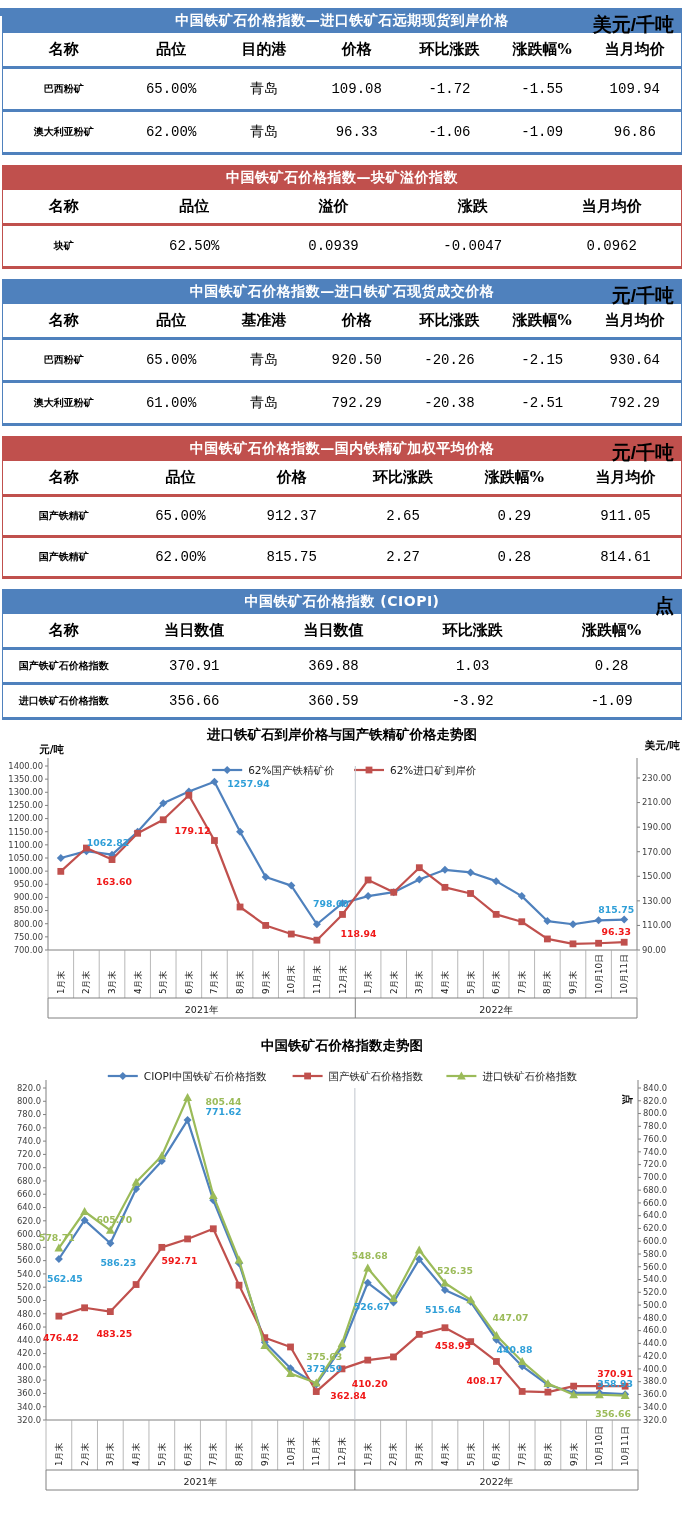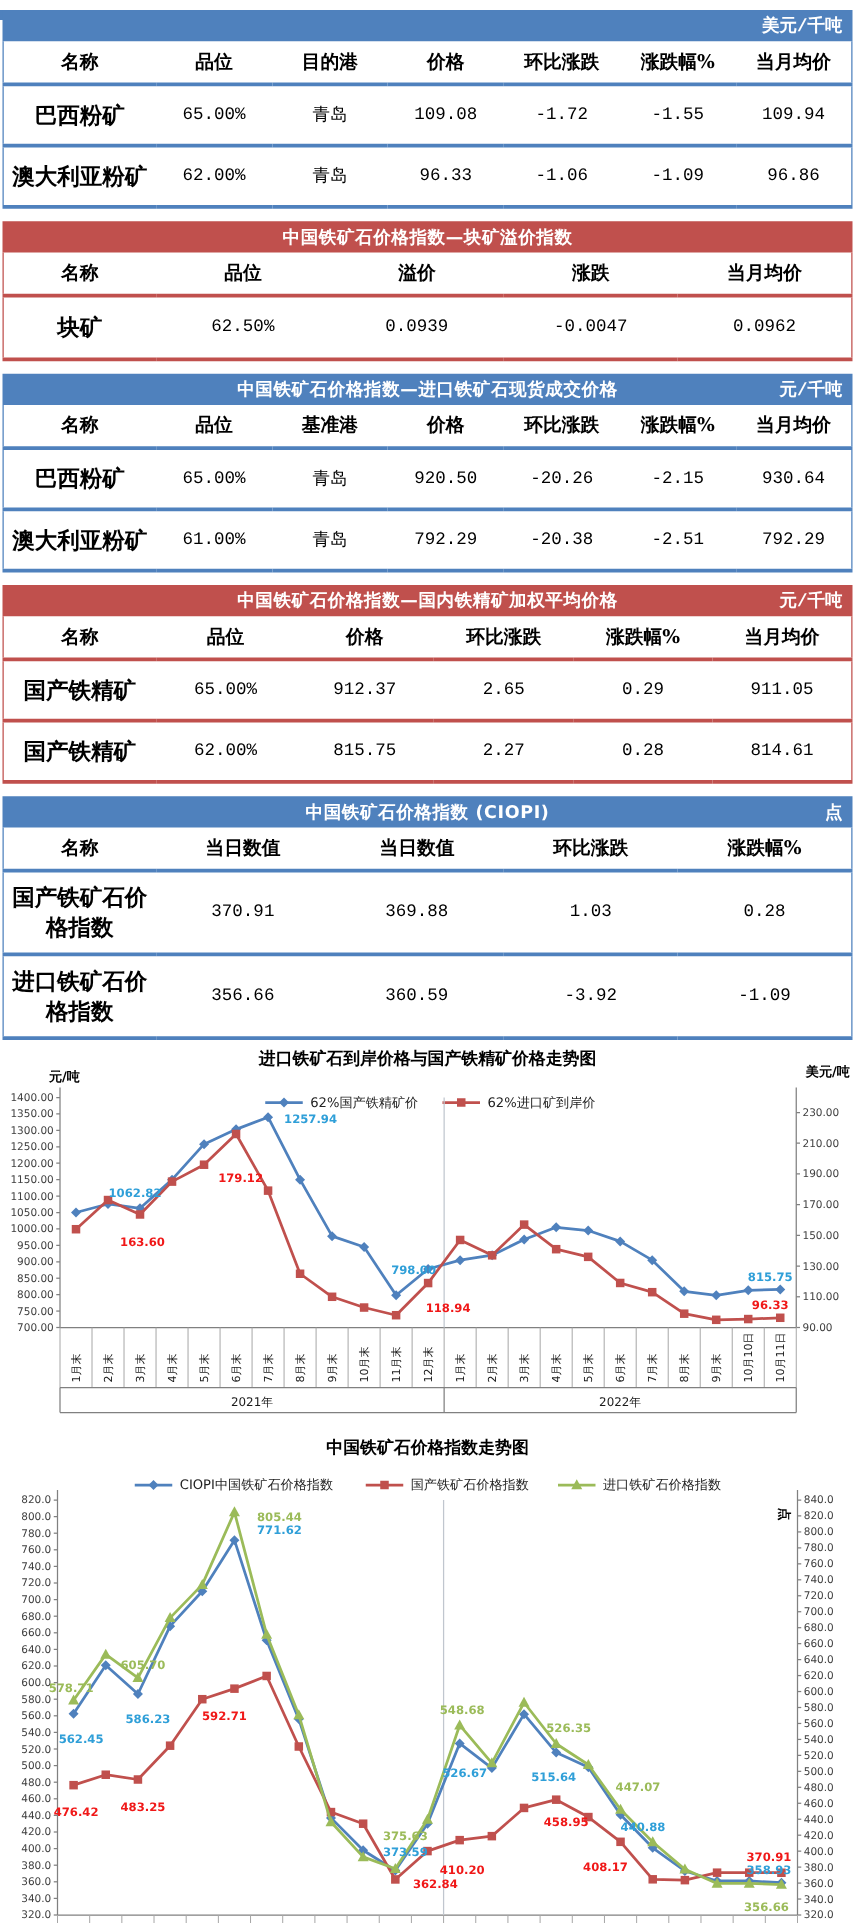--- a/index.html
+++ b/index.html
@@ -5,28 +5,28 @@
   html,body{margin:0;padding:0;background:#ffffff;}
   body{width:684px;font-family:"Liberation Serif","DejaVu Serif",serif;color:#000;}
   .page{width:684px;position:relative;}
   .corner-chip{position:absolute;left:0;top:0;width:10px;height:8px;background:#4F81BD;}
   .tbl{margin:10px 2px 0 2px;}
   .tbl:first-of-type{margin-top:8px;}
   .theme-blue{--tc:#4F81BD;}
   .theme-red{--tc:#C0504D;}
   .band{position:relative;height:25px;background:var(--tc);display:flex;align-items:center;justify-content:center;}
   .t-title{color:#fff;font-weight:bold;font-size:14px;font-family:"DejaVu Sans","Liberation Sans",sans-serif;letter-spacing:.5px;}
-  .t-unit{position:absolute;right:8px;top:4px;color:#ffffff;font-weight:bold;font-size:14px;font-family:Liberation Mono, monospace;}
+  .t-unit{position:absolute;right:8px;top:4px;color:#000000;font-weight:bold;font-size:19px;font-family:Liberation Sans, sans-serif;}
   table.grid{width:100%;border-collapse:collapse;table-layout:fixed;background:#fff;
              border-left:1px solid var(--tc);border-right:1px solid var(--tc);border-bottom:3px solid var(--tc);}
   table.grid th{font-weight:bold;font-size:15px;padding:7px 2px;text-align:center;
                 font-family:"DejaVu Serif","Liberation Serif",serif;margin-left:29px;}
   table.grid td{font-size:14px;text-align:center;padding:11px 2px;
                 font-family:"Liberation Mono","DejaVu Sans Mono",monospace;}
-  table.grid td:first-child{font-family:"DejaVu Serif","Liberation Serif",serif;font-weight:bold;font-size:18px;}
+  table.grid td:first-child{font-family:"DejaVu Serif","Liberation Serif",serif;font-weight:bold;font-size:10px;}
   table.grid tbody tr{border-top:3px solid var(--tc);}
   .s-t5 table.grid td{padding:8px 2px;}
   .s-t2 table.grid td{padding:12px 2px;}
   figure.chart{margin:6px 0 0 0;padding:0;}
   figure.chart svg{display:block;width:684px;height:auto;}
   .c-title{font:bold 13.5px "DejaVu Sans","Liberation Sans",sans-serif;fill:#000;}
   .c-unit{font:bold 10.5px "DejaVu Sans","Liberation Sans",sans-serif;fill:#000;}
   .c-tick{font:8.4px "DejaVu Sans","Liberation Sans",sans-serif;fill:#404040;}
   .c-xlab{font:8.8px "DejaVu Sans","Liberation Sans",sans-serif;fill:#1a1a1a;}
   .c-year{font:9.5px "DejaVu Sans","Liberation Sans",sans-serif;fill:#1a1a1a;}
@@ -34,20 +34,21 @@
   .c-ann{font:bold 9.3px "DejaVu Sans","Liberation Sans",sans-serif;}
 </style>
 </head>
 <body>
 
 <div class="page">
   <div class="corner-chip"></div>
 
   <section class="tbl theme-blue s-t1">
     <header class="band">
+      <span class="t-title">中国铁矿石价格指数—进口铁矿石远期现货到岸价格</span>
       <span class="t-unit">美元/千吨</span>
     </header>
     <table class="grid">
         <colgroup>
           <col style="width: 18%;">
           <col style="width: 13.6667%;">
           <col style="width: 13.6667%;">
           <col style="width: 13.6667%;">
           <col style="width: 13.6667%;">
           <col style="width: 13.6667%;">

